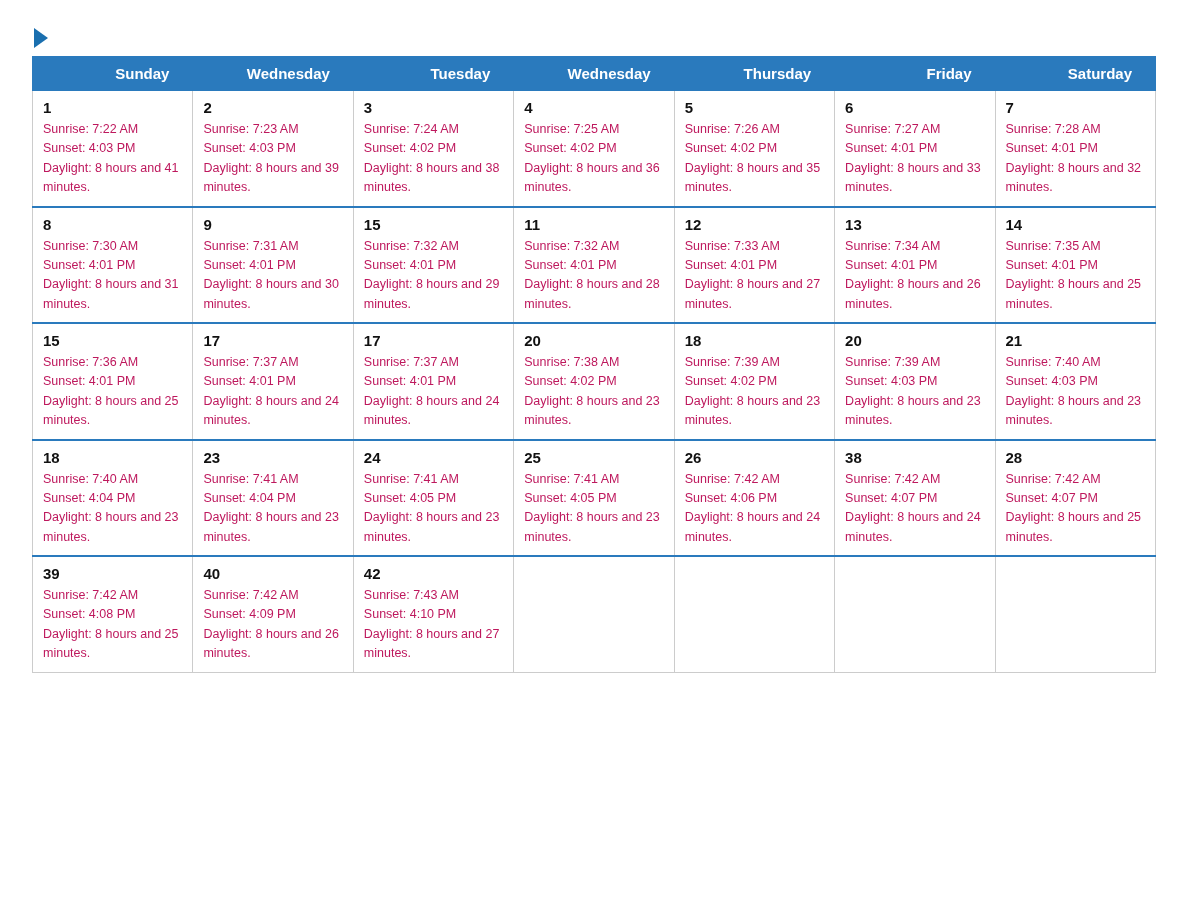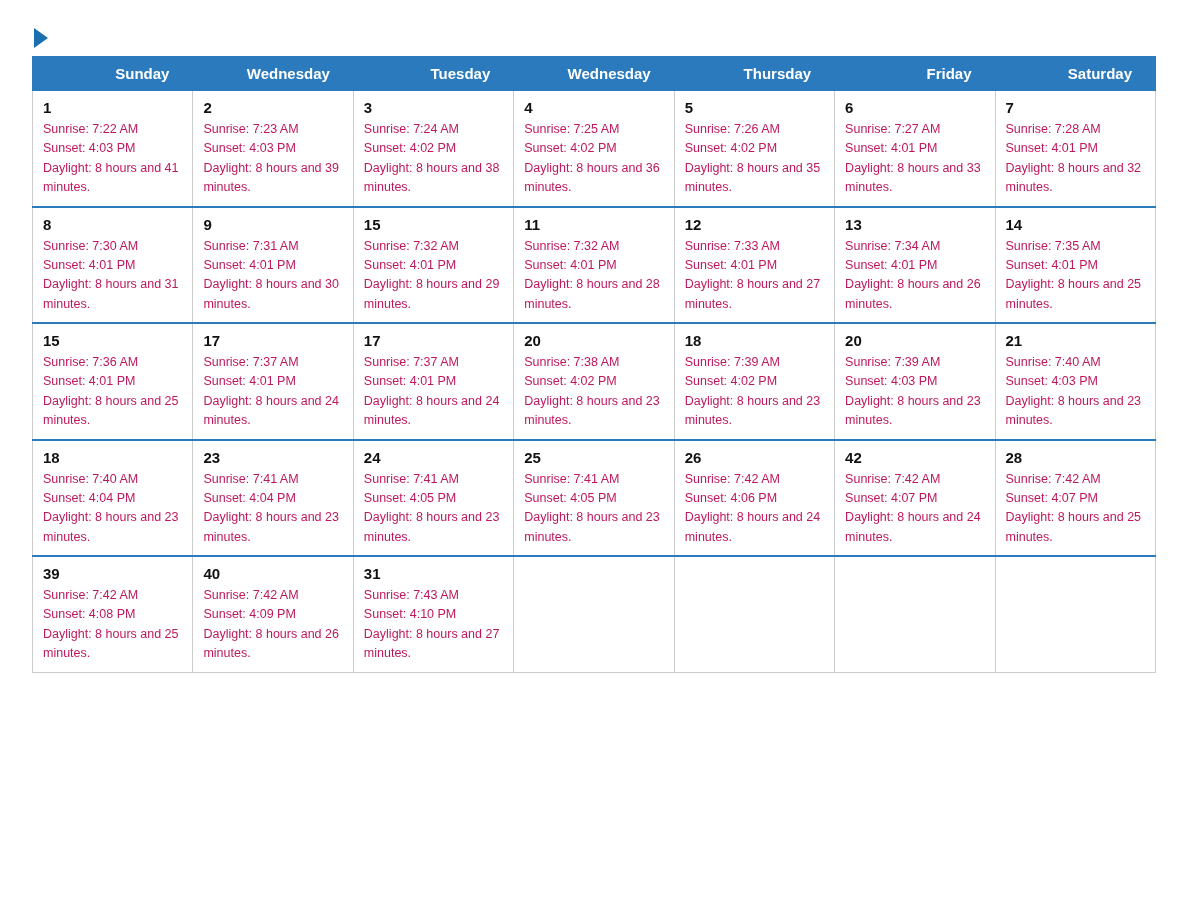--- a/index.html
+++ b/index.html
@@ -236,39 +236,39 @@
         </td>
         <td>
           <span class="day-num">25</span>
           <div class="day-info">Sunrise: 7:41 AM<br>Sunset: 4:05 PM<br>Daylight: 8 hours and 23 minutes.</div>
         </td>
         <td>
           <span class="day-num">26</span>
           <div class="day-info">Sunrise: 7:42 AM<br>Sunset: 4:06 PM<br>Daylight: 8 hours and 24 minutes.</div>
         </td>
         <td>
-          <span class="day-num">42</span>
+          <span class="day-num">38</span>
           <div class="day-info">Sunrise: 7:42 AM<br>Sunset: 4:07 PM<br>Daylight: 8 hours and 24 minutes.</div>
         </td>
         <td>
           <span class="day-num">28</span>
           <div class="day-info">Sunrise: 7:42 AM<br>Sunset: 4:07 PM<br>Daylight: 8 hours and 25 minutes.</div>
         </td>
       </tr>
       <tr class="row-divider">
         <td>
           <span class="day-num">39</span>
           <div class="day-info">Sunrise: 7:42 AM<br>Sunset: 4:08 PM<br>Daylight: 8 hours and 25 minutes.</div>
         </td>
         <td>
           <span class="day-num">40</span>
           <div class="day-info">Sunrise: 7:42 AM<br>Sunset: 4:09 PM<br>Daylight: 8 hours and 26 minutes.</div>
         </td>
         <td>
-          <span class="day-num">31</span>
+          <span class="day-num">42</span>
           <div class="day-info">Sunrise: 7:43 AM<br>Sunset: 4:10 PM<br>Daylight: 8 hours and 27 minutes.</div>
         </td>
         <td class="empty"></td>
         <td class="empty"></td>
         <td class="empty"></td>
         <td class="empty"></td>
       </tr>
     </tbody>
 </table>
 

